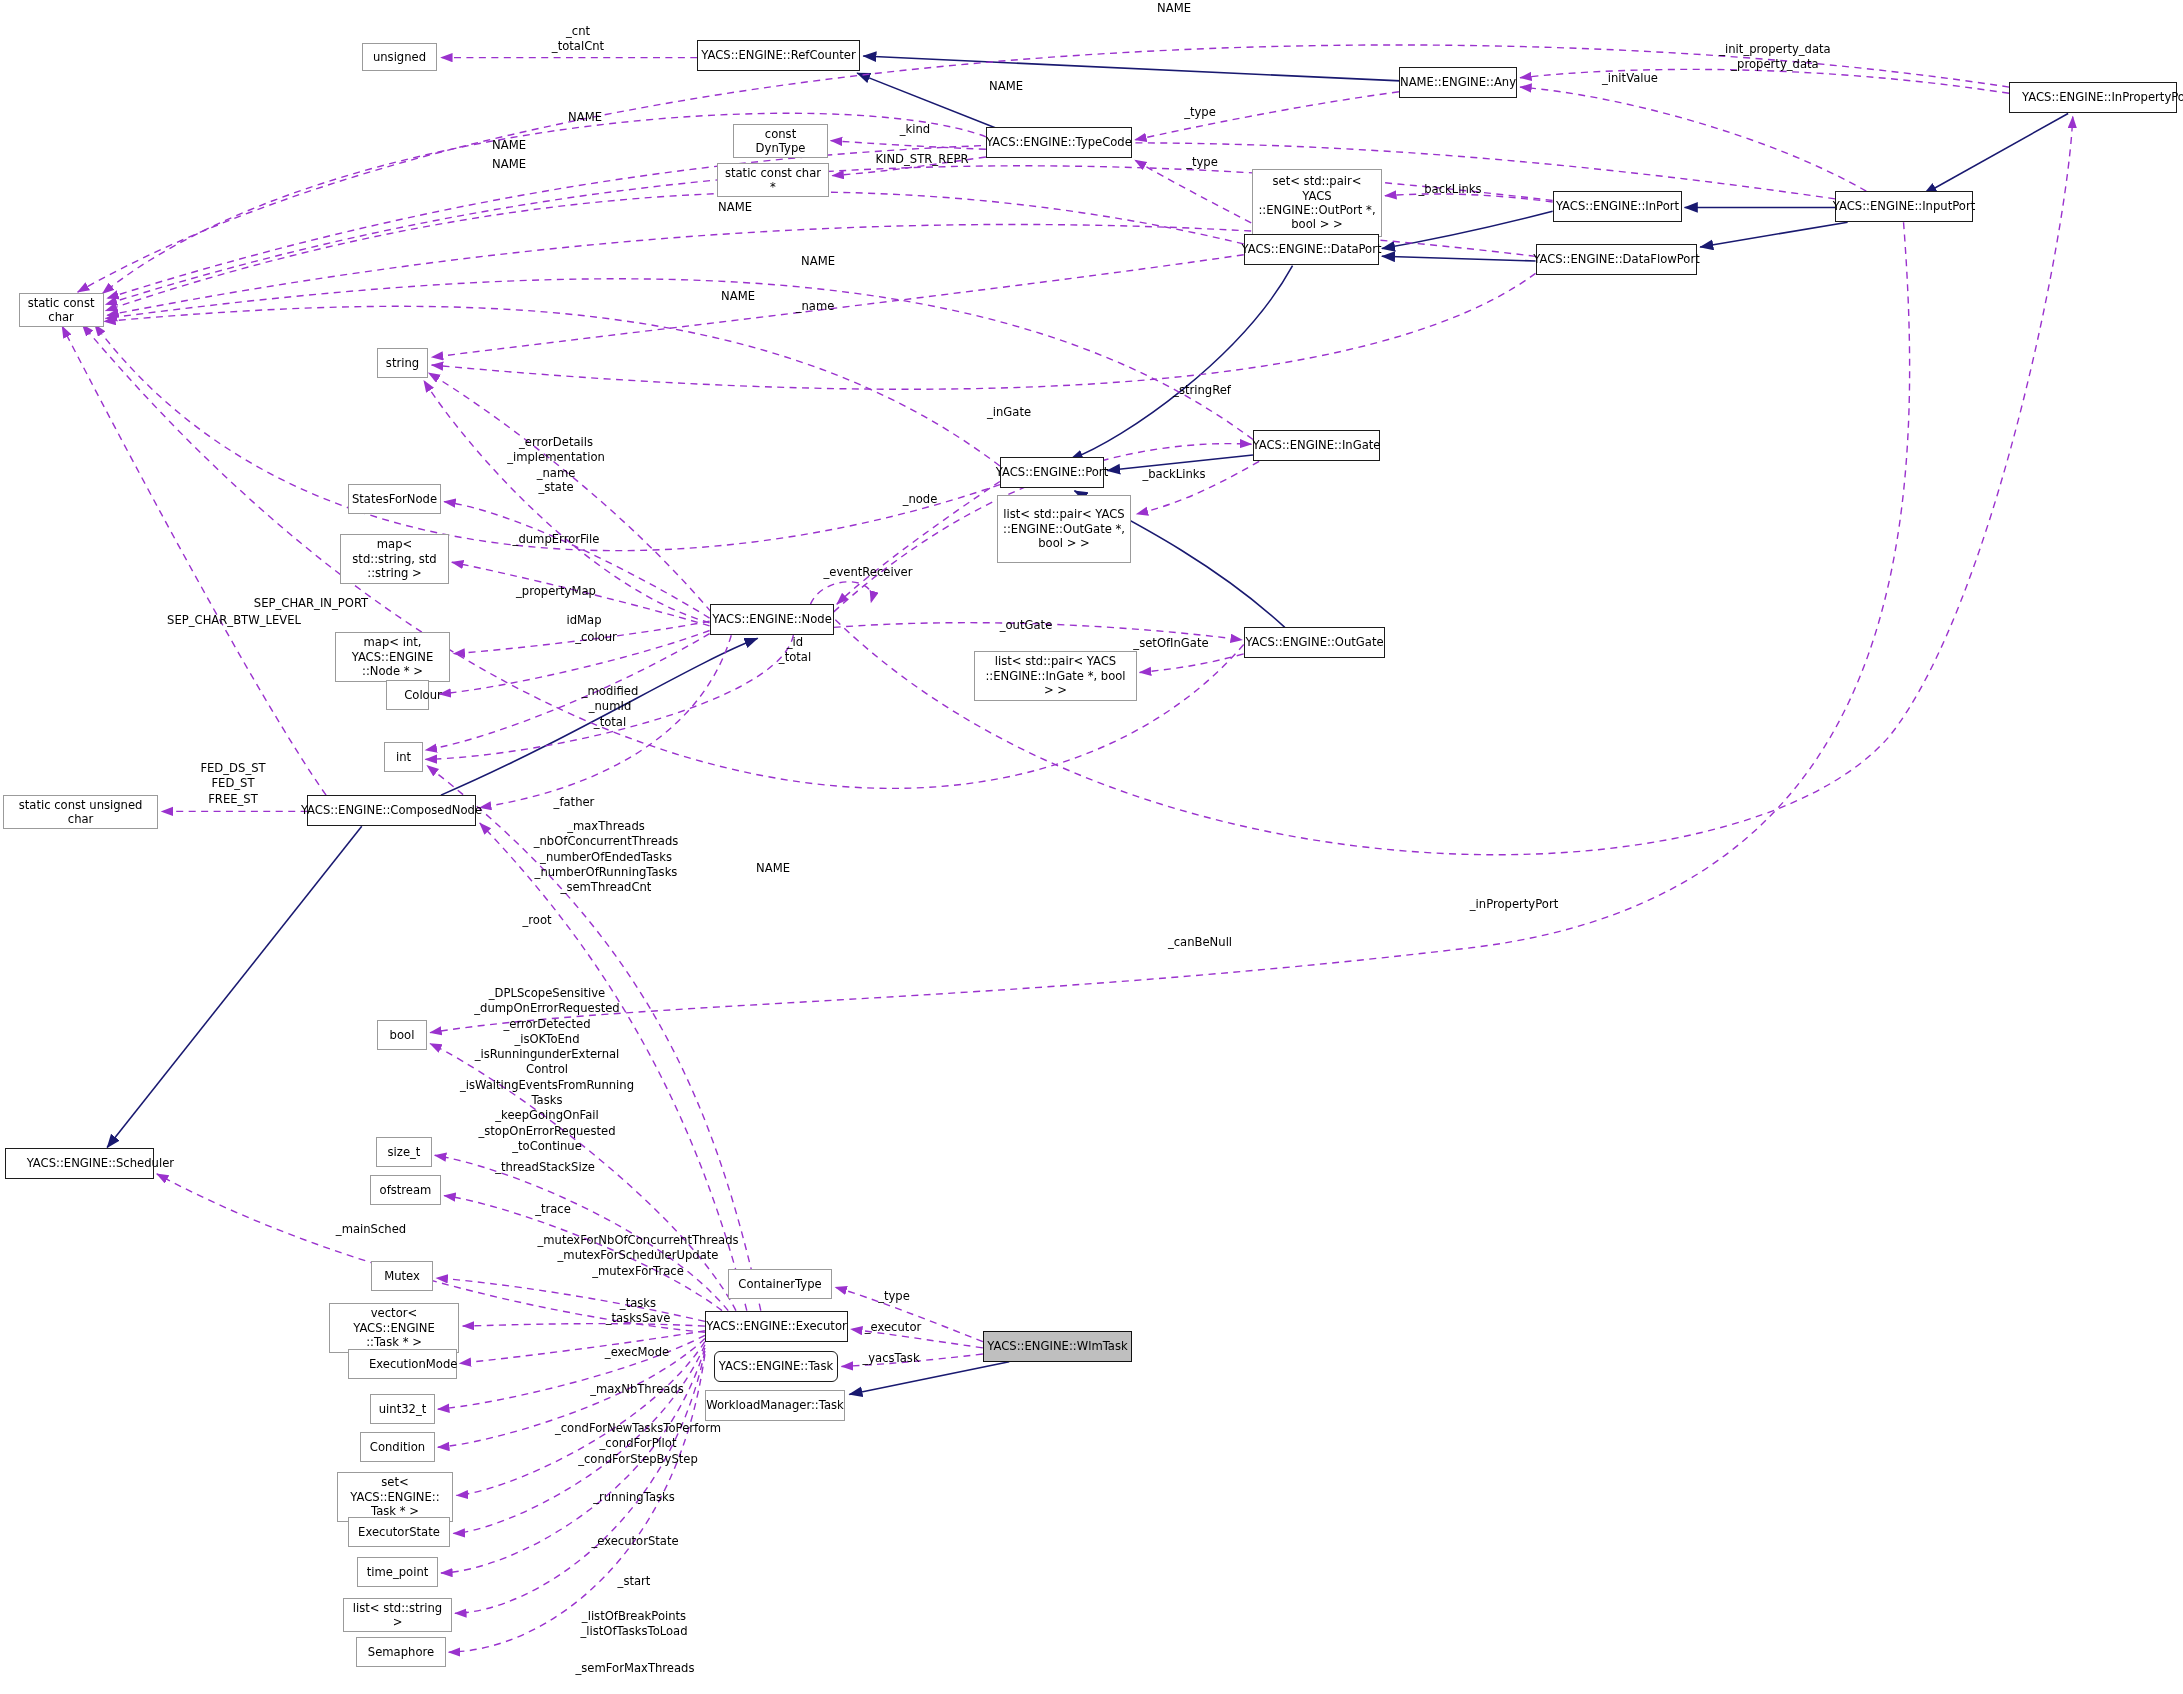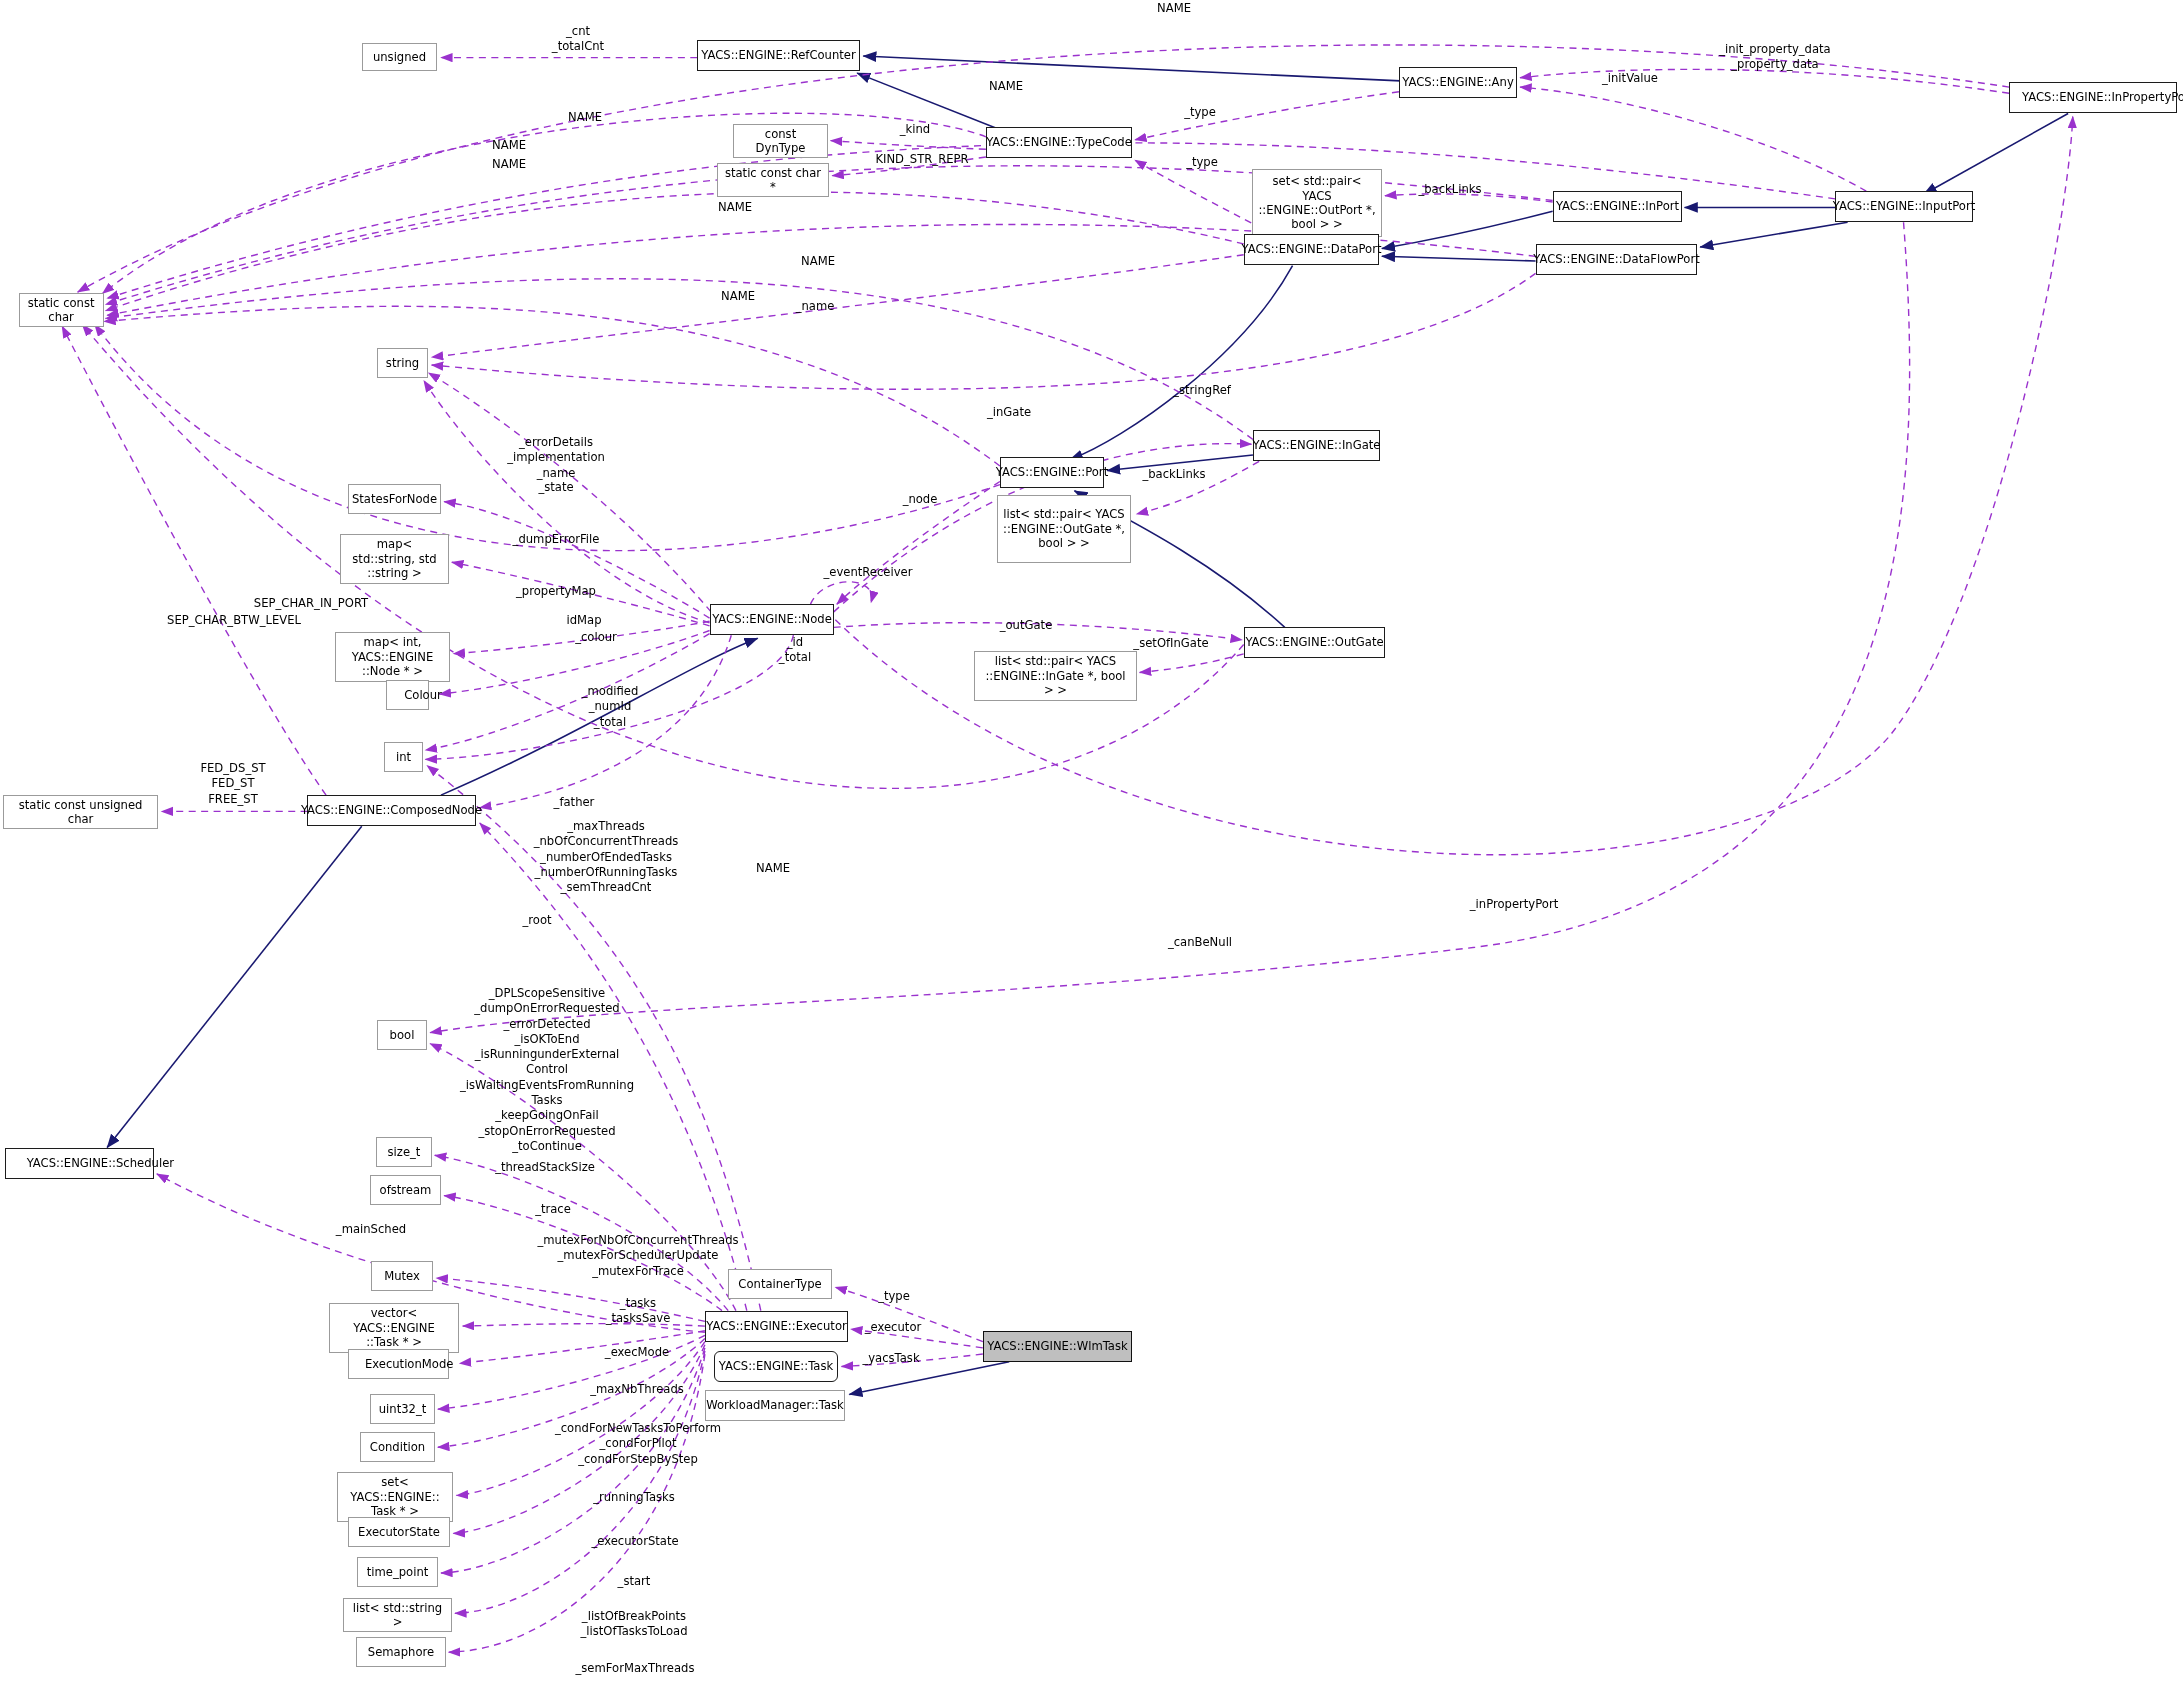--- a/index.html
+++ b/index.html
@@ -189,21 +189,21 @@
       <div class="elabel" style="left: 509px; top: 146px;">NAME</div>
       <div class="elabel" style="left: 509px; top: 165px;">NAME</div>
       <div class="elabel" style="left: 735px; top: 208px;">NAME</div>
       <div class="elabel" style="left: 818px; top: 262px;">NAME</div>
       <div class="elabel" style="left: 738px; top: 297px;">NAME</div>
       <div class="elabel" style="left: 773px; top: 869px;">NAME</div>
     </div>
   <div id="nodes">
       <div class="node primitive" style="left: 362px; top: 43px; width: 75px; min-height: 28px;">unsigned</div>
       <div class="node class" style="left: 697px; top: 40px; width: 163px; min-height: 31px;">YACS::ENGINE::RefCounter</div>
-      <div class="node class" style="left: 1399px; top: 67px; width: 118px; min-height: 31px;">YACS::ENGINE::Any</div>
+      <div class="node class" style="left: 1399px; top: 67px; width: 118px; min-height: 31px;">NAME::ENGINE::Any</div>
       <div class="node class" style="left: 2009px; top: 82px; width: 168px; min-height: 31px; padding-left: 35px;">YACS::ENGINE::InPropertyPort</div>
       <div class="node primitive" style="left: 733px; top: 124px; width: 95px; min-height: 28px;">const DynType</div>
       <div class="node class" style="left: 986px; top: 127px; width: 146px; min-height: 31px;">YACS::ENGINE::TypeCode</div>
       <div class="node primitive" style="left: 717px; top: 163px; width: 112px; min-height: 28px;">static const char *</div>
       <div class="node primitive" style="left: 1252px; top: 169px; width: 130px; min-height: 68px;">set&lt; std::pair&lt; YACS
 ::ENGINE::OutPort *,
 bool &gt; &gt;</div>
       <div class="node class" style="left: 1553px; top: 191px; width: 129px; min-height: 31px;">YACS::ENGINE::InPort</div>
       <div class="node class" style="left: 1835px; top: 191px; width: 138px; min-height: 31px;">YACS::ENGINE::InputPort</div>
       <div class="node class" style="left: 1244px; top: 234px; width: 135px; min-height: 31px;">YACS::ENGINE::DataPort</div>
@@ -231,21 +231,21 @@
       <div class="node primitive" style="left: 377px; top: 1020px; width: 50px; min-height: 29.5px;">bool</div>
       <div class="node primitive" style="left: 376px; top: 1137px; width: 56px; min-height: 29.5px;">size_t</div>
       <div class="node class" style="left: 4.7px; top: 1148px; width: 149px; min-height: 31px; padding-left: 47px;">YACS::ENGINE::Scheduler</div>
       <div class="node primitive" style="left: 370px; top: 1175px; width: 71px; min-height: 29.5px;">ofstream</div>
       <div class="node primitive" style="left: 371px; top: 1261px; width: 62px; min-height: 29.5px;">Mutex</div>
       <div class="node primitive" style="left: 728px; top: 1269px; width: 104px; min-height: 29.5px;">ContainerType</div>
       <div class="node primitive" style="left: 329px; top: 1303px; width: 130px; min-height: 50px;">vector&lt; YACS::ENGINE
 ::Task * &gt;</div>
       <div class="node class" style="left: 705px; top: 1311px; width: 143px; min-height: 31px;">YACS::ENGINE::Executor</div>
       <div class="node main" style="left: 983px; top: 1331px; width: 149px; min-height: 31px;">YACS::ENGINE::WlmTask</div>
-      <div class="node primitive" style="left: 348px; top: 1349px; width: 101px; min-height: 29.5px; padding-left: 26px;">ExecutionMode</div>
+      <div class="node primitive" style="left: 348px; top: 1349px; width: 109px; min-height: 29.5px; padding-left: 26px;">ExecutionMode</div>
       <div class="node class" style="left: 714px; top: 1351px; width: 124px; min-height: 31px; border-radius: 6px;">YACS::ENGINE::Task</div>
       <div class="node primitive" style="left: 370px; top: 1394px; width: 65px; min-height: 29.5px;">uint32_t</div>
       <div class="node primitive" style="left: 705px; top: 1390px; width: 140px; min-height: 31px;">WorkloadManager::Task</div>
       <div class="node primitive" style="left: 360px; top: 1432px; width: 75px; min-height: 29.5px;">Condition</div>
       <div class="node primitive" style="left: 337px; top: 1472px; width: 116px; min-height: 50px;">set&lt; YACS::ENGINE::
 Task * &gt;</div>
       <div class="node primitive" style="left: 348px; top: 1517px; width: 102px; min-height: 29.5px;">ExecutorState</div>
       <div class="node primitive" style="left: 357px; top: 1557px; width: 81px; min-height: 29.5px;">time_point</div>
       <div class="node primitive" style="left: 343px; top: 1598px; width: 109px; min-height: 29.5px;">list&lt; std::string &gt;</div>
       <div class="node primitive" style="left: 356px; top: 1637px; width: 90px; min-height: 29.5px;">Semaphore</div>

